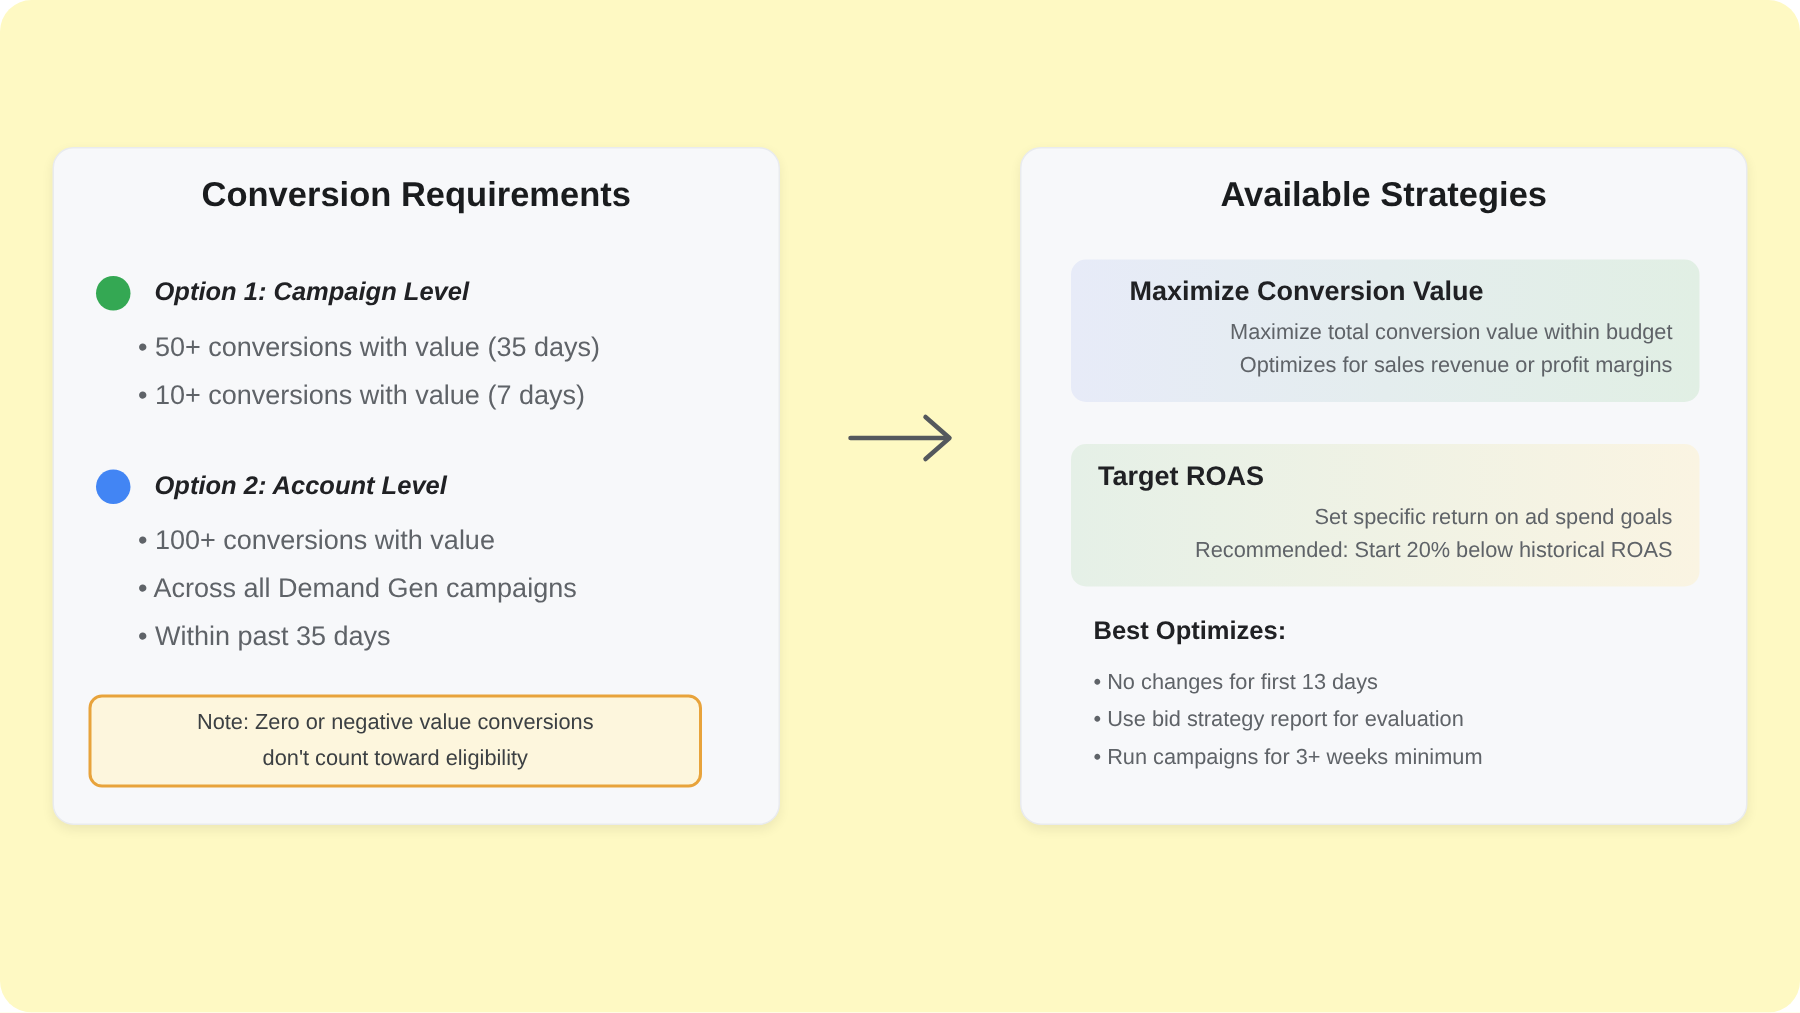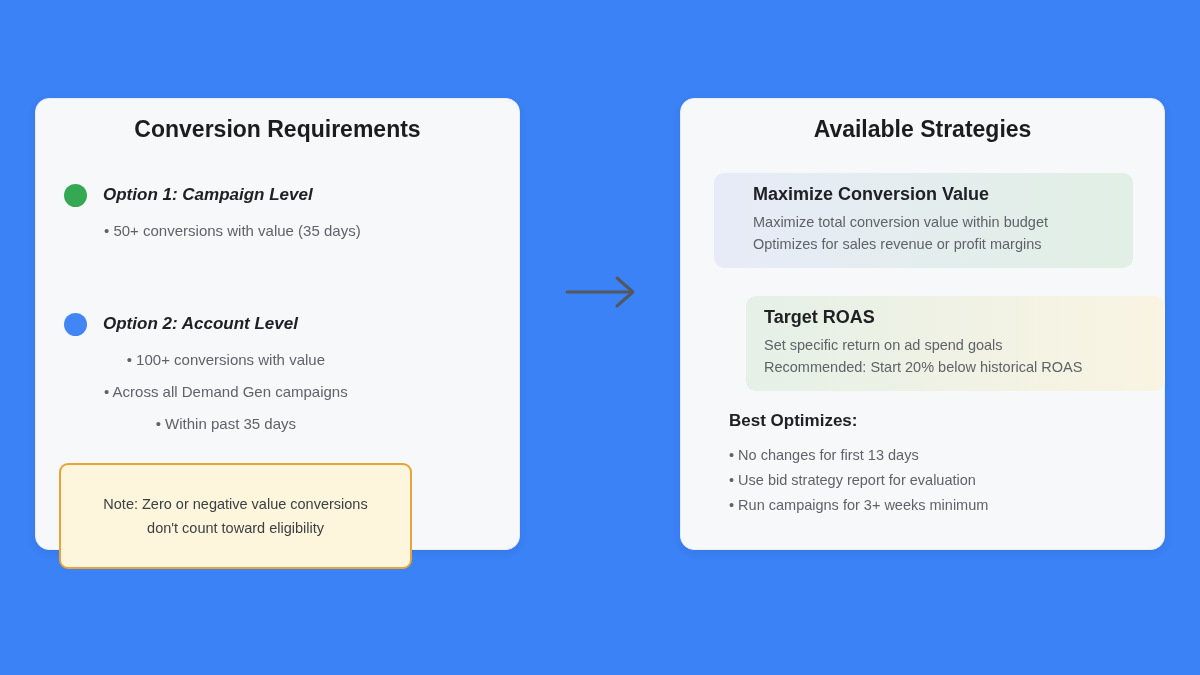--- a/index.html
+++ b/index.html
@@ -8,21 +8,22 @@
     width: 1200px;
     height: 675px;
     background: #ffffff;
     font-family: "Liberation Sans", sans-serif;
     overflow: hidden;
   }
   .stage {
     position: relative;
     width: 1200px;
     height: 675px;
-    background: #3b82f6;
+    background: #fef9c3;
+    border-radius: 21px;
   }
   .panel {
     position: absolute;
     top: 98px;
     width: 485px;
     height: 452px;
     background: #f7f8fa;
     border: 1px solid #e9ebee;
     border-radius: 14px;
     box-shadow: 0 3px 8px rgba(0,0,0,0.07);
@@ -59,38 +60,37 @@
   }
   .dot-green { background: #34a853; }
   .dot-blue  { background: #4285f4; }
   .option-title {
     font-size: 17px;
     font-weight: bold;
     color: #202124;
   }
   .bullet-list {
     position: absolute;
-    left: 68px;
-    font-size: 15px;
+    left: 56px;
+    font-size: 18px;
     color: #5f6368;
     line-height: 32px;
-    text-align: center;
   }
   .bullets-1 { top: 116px; }
   .bullets-2 { top: 245px; }
   .note-box {
     position: absolute;
     top: 364px;
     left: 23px;
-    width: 353px;
+    width: 409px;
     box-sizing: border-box;
     background: #fdf6dd;
     border: 2px solid #e8a33b;
     border-radius: 9px;
-    padding: 27px 16px;
+    padding: 5px 16px;
     text-align: center;
     font-size: 14.5px;
     line-height: 24px;
     color: #3c4043;
   }
   .arrow-wrap {
     position: absolute;
     left: 560px;
     top: 272px;
     width: 90px;
@@ -106,32 +106,32 @@
     padding: 11px 18px;
   }
   .card-1 {
     top: 74px;
     background: linear-gradient(90deg, #e7ebf8 0%, #e1efe4 100%);
     padding-left: 39px;
   }
   .card-2 {
     top: 197px;
     background: linear-gradient(90deg, #e5f0e7 0%, #faf4e2 100%);
-    margin-left: 32px;
   }
   .strategy-title {
     font-size: 18px;
     font-weight: bold;
     color: #202124;
     margin-bottom: 6px;
   }
   .strategy-line {
     font-size: 14.5px;
     color: #5f6368;
     line-height: 22px;
+    text-align: right;
   }
   .bp-title {
     position: absolute;
     top: 312px;
     left: 48px;
     font-size: 17px;
     font-weight: bold;
     color: #202124;
   }
   .bp-list {
@@ -150,20 +150,21 @@
 
   <div class="panel panel-left">
     <div class="panel-title">Conversion Requirements</div>
 
     <div class="option-row option-row-1">
       <span class="dot dot-green"></span>
       <span class="option-title">Option 1: Campaign Level</span>
     </div>
     <div class="bullet-list bullets-1">
       <div>• 50+ conversions with value (35 days)</div>
+      <div>• 10+ conversions with value (7 days)</div>
     </div>
 
     <div class="option-row option-row-2">
       <span class="dot dot-blue"></span>
       <span class="option-title">Option 2: Account Level</span>
     </div>
     <div class="bullet-list bullets-2">
       <div>• 100+ conversions with value</div>
       <div>• Across all Demand Gen campaigns</div>
       <div>• Within past 35 days</div>

